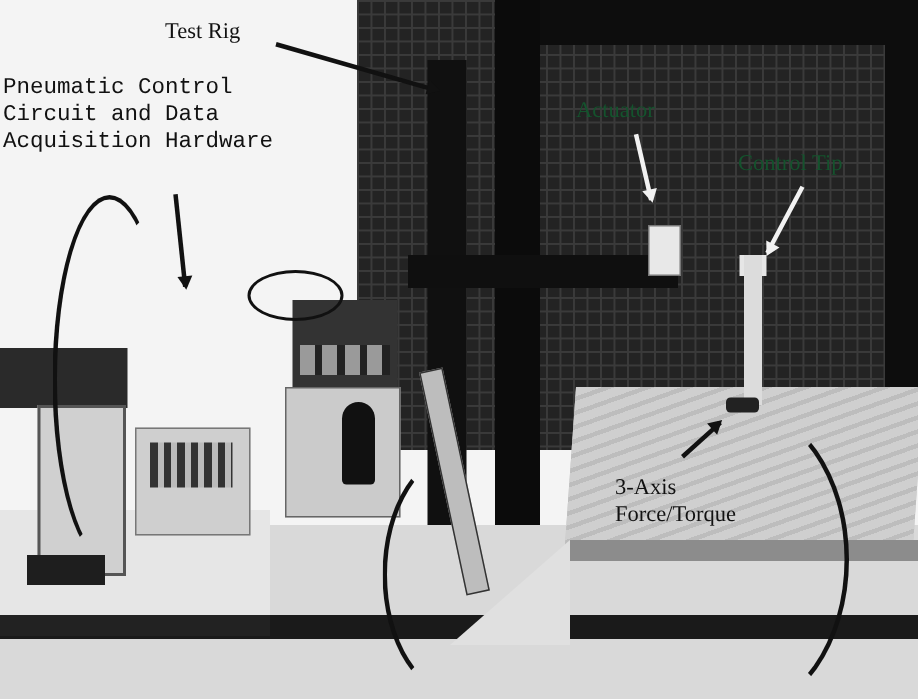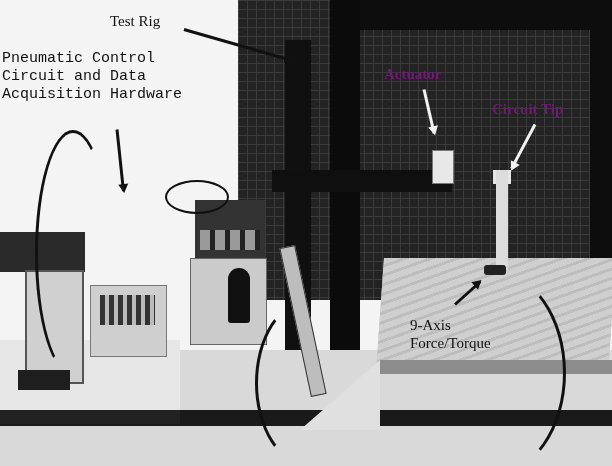--- a/index.html
+++ b/index.html
@@ -30,21 +30,21 @@
     background-image:repeating-linear-gradient(160deg,#cfcfcf 0 6px,#bdbdbd 6px 9px);transform:skewX(-4deg);}
   .wood-edge{position:absolute;left:380px;top:360px;width:232px;height:14px;background:#8c8c8c;}
   .actuator{position:absolute;left:432px;top:150px;width:20px;height:32px;background:#e8e8e8;border:1px solid #777;}
   .silicone-tip{position:absolute;left:496px;top:170px;width:12px;height:100px;background:#dcdcdc;}
   .tip-head{position:absolute;left:493px;top:170px;width:18px;height:14px;background:#e6e6e6;}
   .sensor{position:absolute;left:484px;top:265px;width:22px;height:10px;background:#222;border-radius:3px;}
   .slider{position:absolute;left:295px;top:245px;width:14px;height:150px;background:#bdbdbd;border:1px solid #333;transform:rotate(-12deg);}
   .corner-bracket{position:absolute;left:300px;top:360px;width:80px;height:70px;background:#e0e0e0;clip-path:polygon(100% 0,100% 100%,0 100%);}
   .cable{position:absolute;border:3px solid #111;border-radius:50%;}
   .label{position:absolute;font-size:15px;line-height:18px;white-space:pre;color:#111;}
-  .label.light{color:#701a75;font-weight:bold;}
+  .label.light{color:#14532d;}
   .arrow{position:absolute;height:3px;background:#111;transform-origin:0 50%;}
   .arrow.light{background:#f2f2f2;}
   .arrow::after{content:"";position:absolute;right:-2px;top:-4px;border-left:9px solid currentColor;border-top:5px solid transparent;border-bottom:5px solid transparent;}
   .arrow.dark{color:#111;}
   .arrow.light{color:#f2f2f2;}
 </style>
 </head>
 <body>
 
 <div class="photo">
@@ -86,18 +86,18 @@
 <div class="arrow dark" style="left:184px;top:28px;width:112px;transform:rotate(16deg);"></div>
 
 <div class="label" style="left:2px;top:50px;font-family:Liberation Mono, monospace;">Pneumatic Control
 Circuit and Data
 Acquisition Hardware</div>
 <div class="arrow dark" style="left:117px;top:128px;width:62px;transform:rotate(84deg);"></div>
 
 <div class="label light" style="left:384px;top:65px;">Actuator</div>
 <div class="arrow light" style="left:424px;top:88px;width:45px;transform:rotate(77deg);"></div>
 
-<div class="label light" style="left:492px;top:100px;">Circuit Tip</div>
+<div class="label light" style="left:492px;top:100px;">Control Tip</div>
 <div class="arrow light" style="left:535px;top:123px;width:50px;transform:rotate(118deg);"></div>
 
-<div class="label" style="left:410px;top:316px;">9-Axis
+<div class="label" style="left:410px;top:316px;">3-Axis
 Force/Torque</div>
 <div class="arrow dark" style="left:455px;top:303px;width:34px;transform:rotate(-42deg);"></div>
 
 </body></html>

